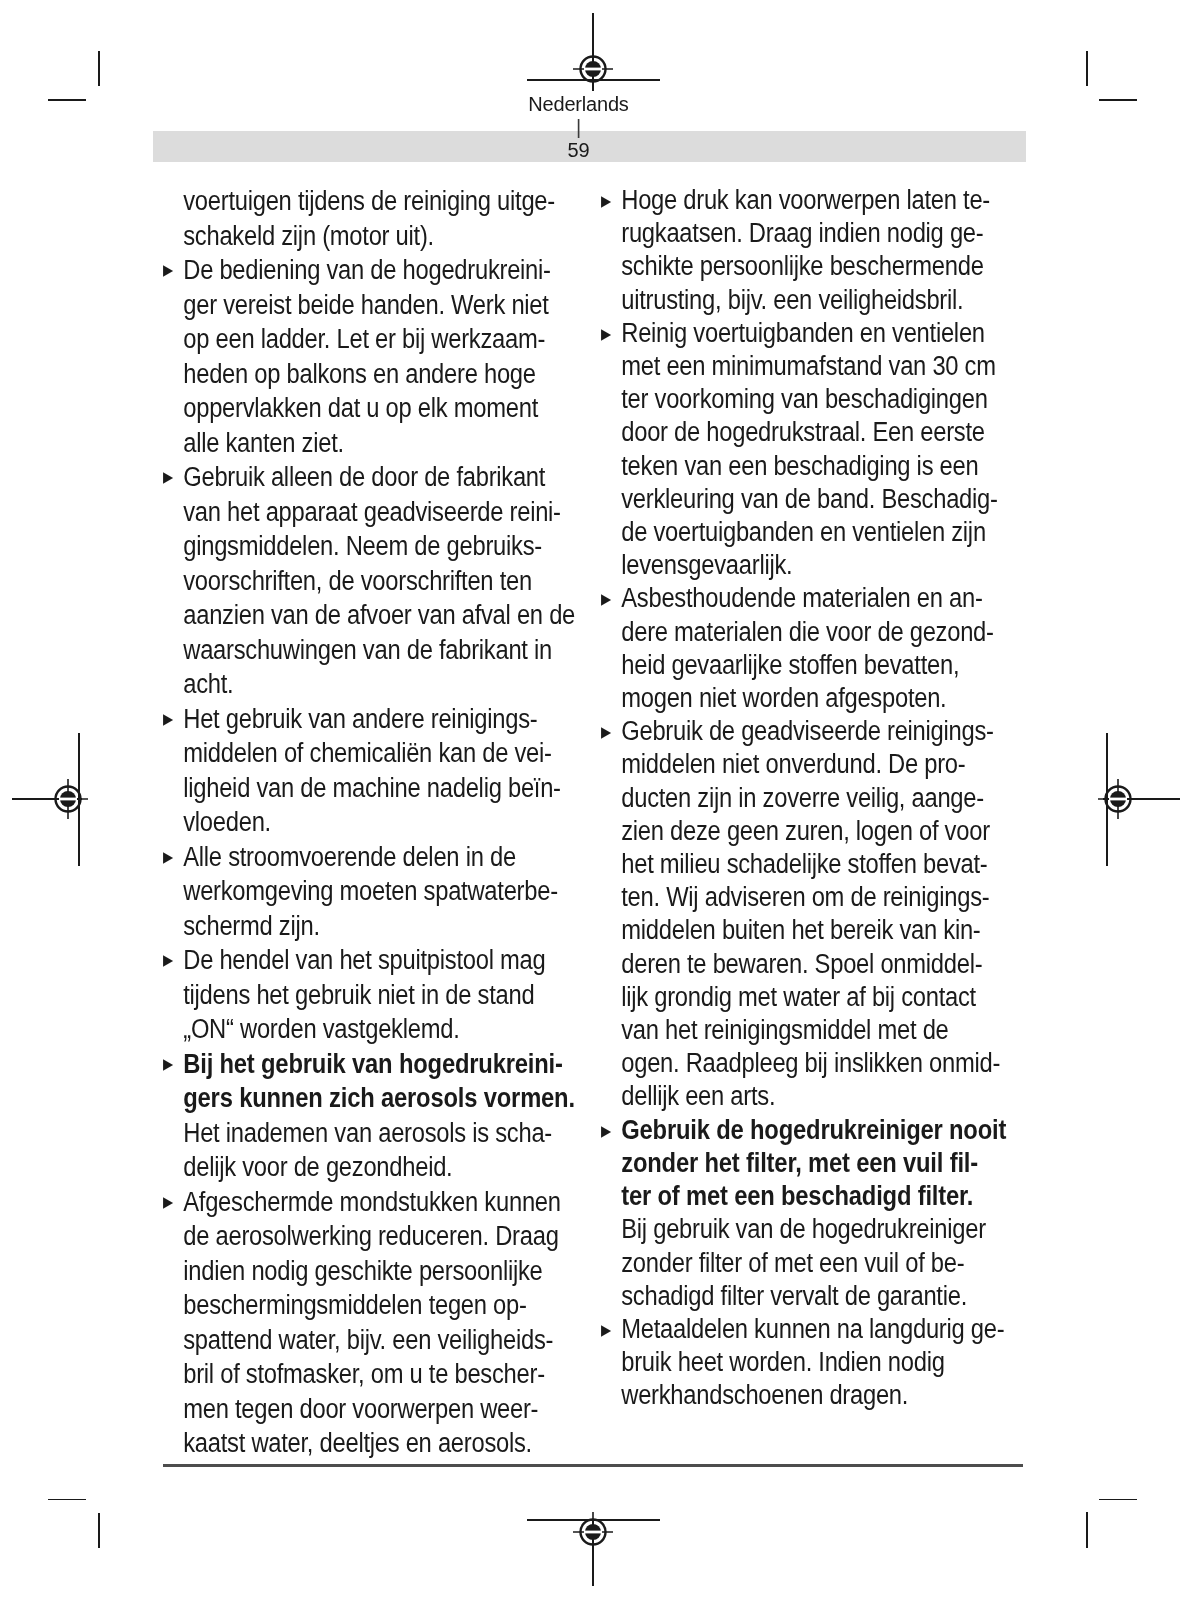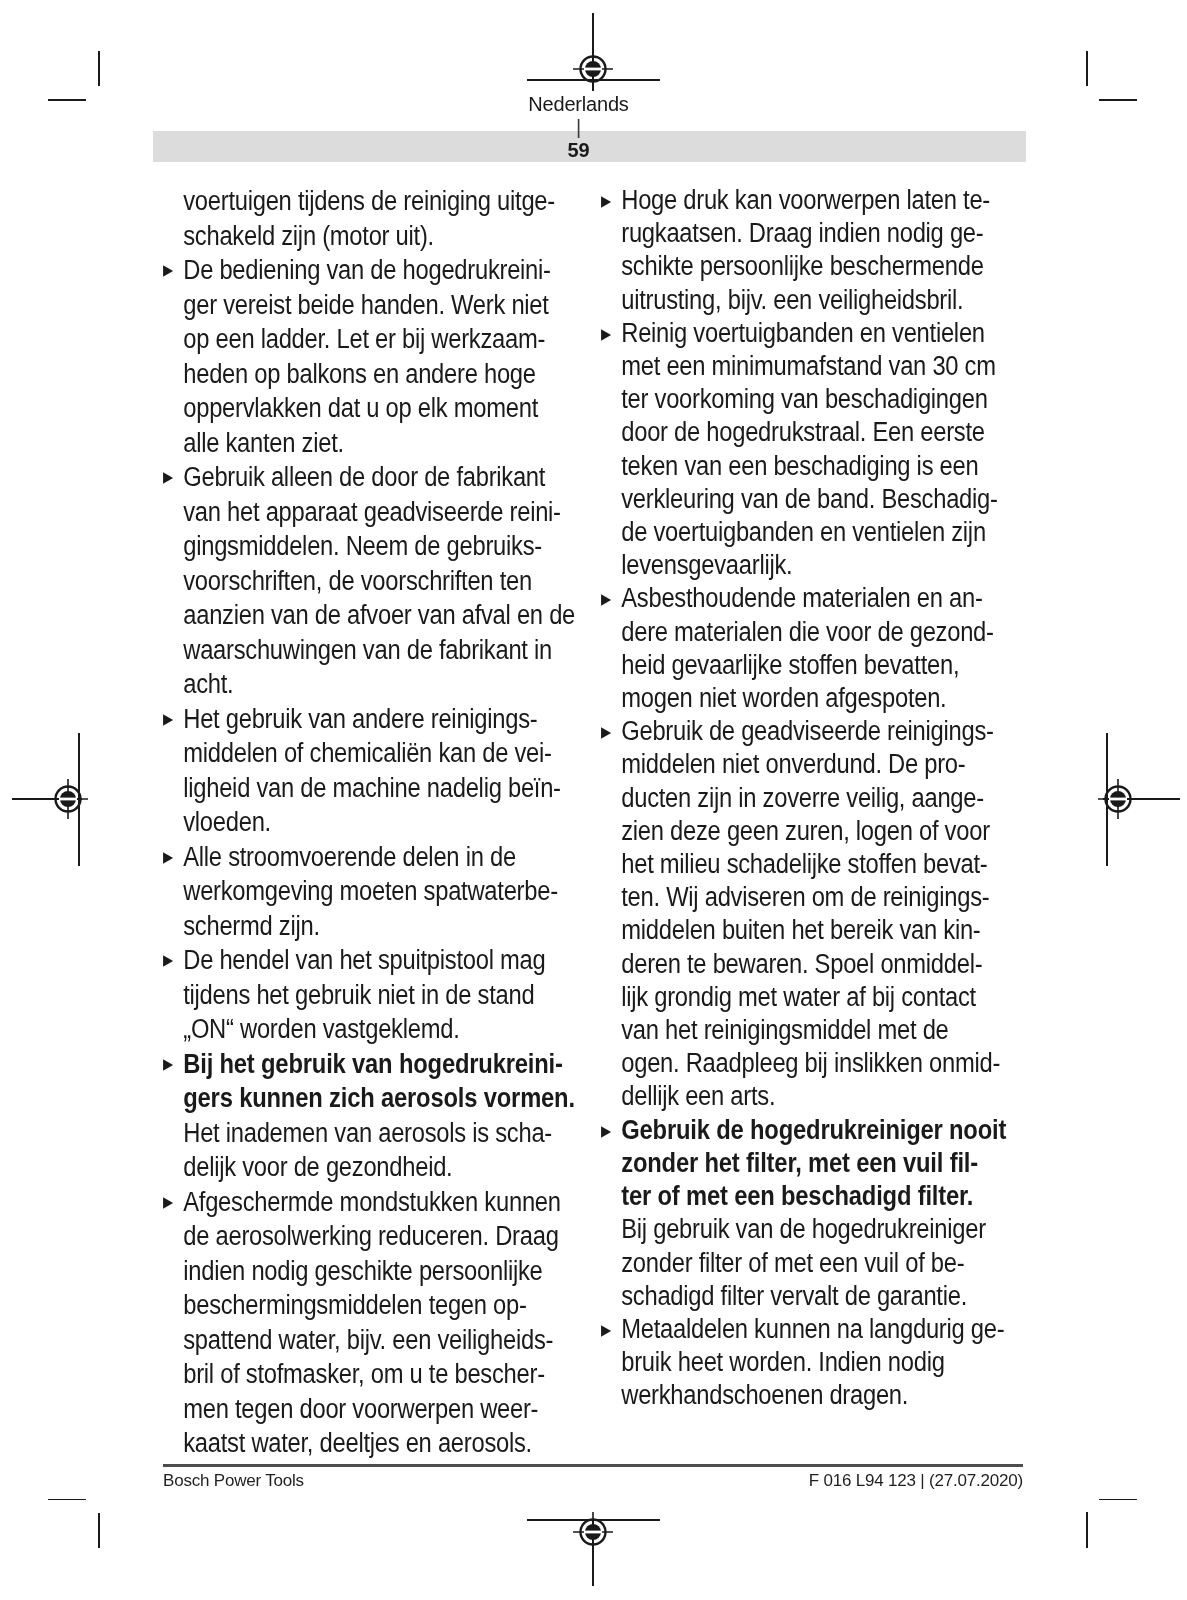--- a/index.html
+++ b/index.html
@@ -22,21 +22,21 @@
     display: flex;
     align-items: center;
     justify-content: flex-end;
     padding-right: 22px;
     box-sizing: border-box;
     font-size: 20px;
     letter-spacing: -0.2px;
     flex-direction: column;
   }
   .header-bar .sep { margin: 0 7px; font-weight: 300; color: #3a3a3a; }
-  .header-bar .pagenum { font-weight: bold; }
+  .header-bar .pagenum { font-weight: normal; }
 
   
   .col {
     position: absolute;
     top: 184px;
     width: 490px;
     font-size: 27px;
     letter-spacing: -0.3px;
     transform: scaleX(0.88);
     transform-origin: 0 0;
@@ -201,24 +201,20 @@
     </div>
     <div class="item">
       <span class="bullet">▶</span>
       <div class="seg">Metaaldelen kunnen na langdurig ge-
 bruik heet worden. Indien nodig
 werkhandschoenen dragen.</div>
     </div>
   </div>
 
   <div class="footer-rule"></div>
-  <div class="footer-row">
-    <span>Bosch Power Tools</span>
-    <span>F 016 L94 123 | (27.07.2020)</span>
-  </div>
 
   <div class="mark-line" style="left:592.2px; top:13px; width:1.6px; height:78px;"></div>
   <div class="mark-line" style="left:527px; top:79.2px; width:133px; height:1.6px;"></div>
 
   <div class="mark-line" style="left:527px; top:1519px; width:133px; height:1.6px;"></div>
   <div class="mark-line" style="left:592.2px; top:1520px; width:1.6px; height:66px;"></div>
 
   <div class="mark-line" style="left:78.4px; top:733px; width:1.6px; height:133px;"></div>
   <div class="mark-line" style="left:12px; top:798.2px; width:70px; height:1.6px;"></div>
 

